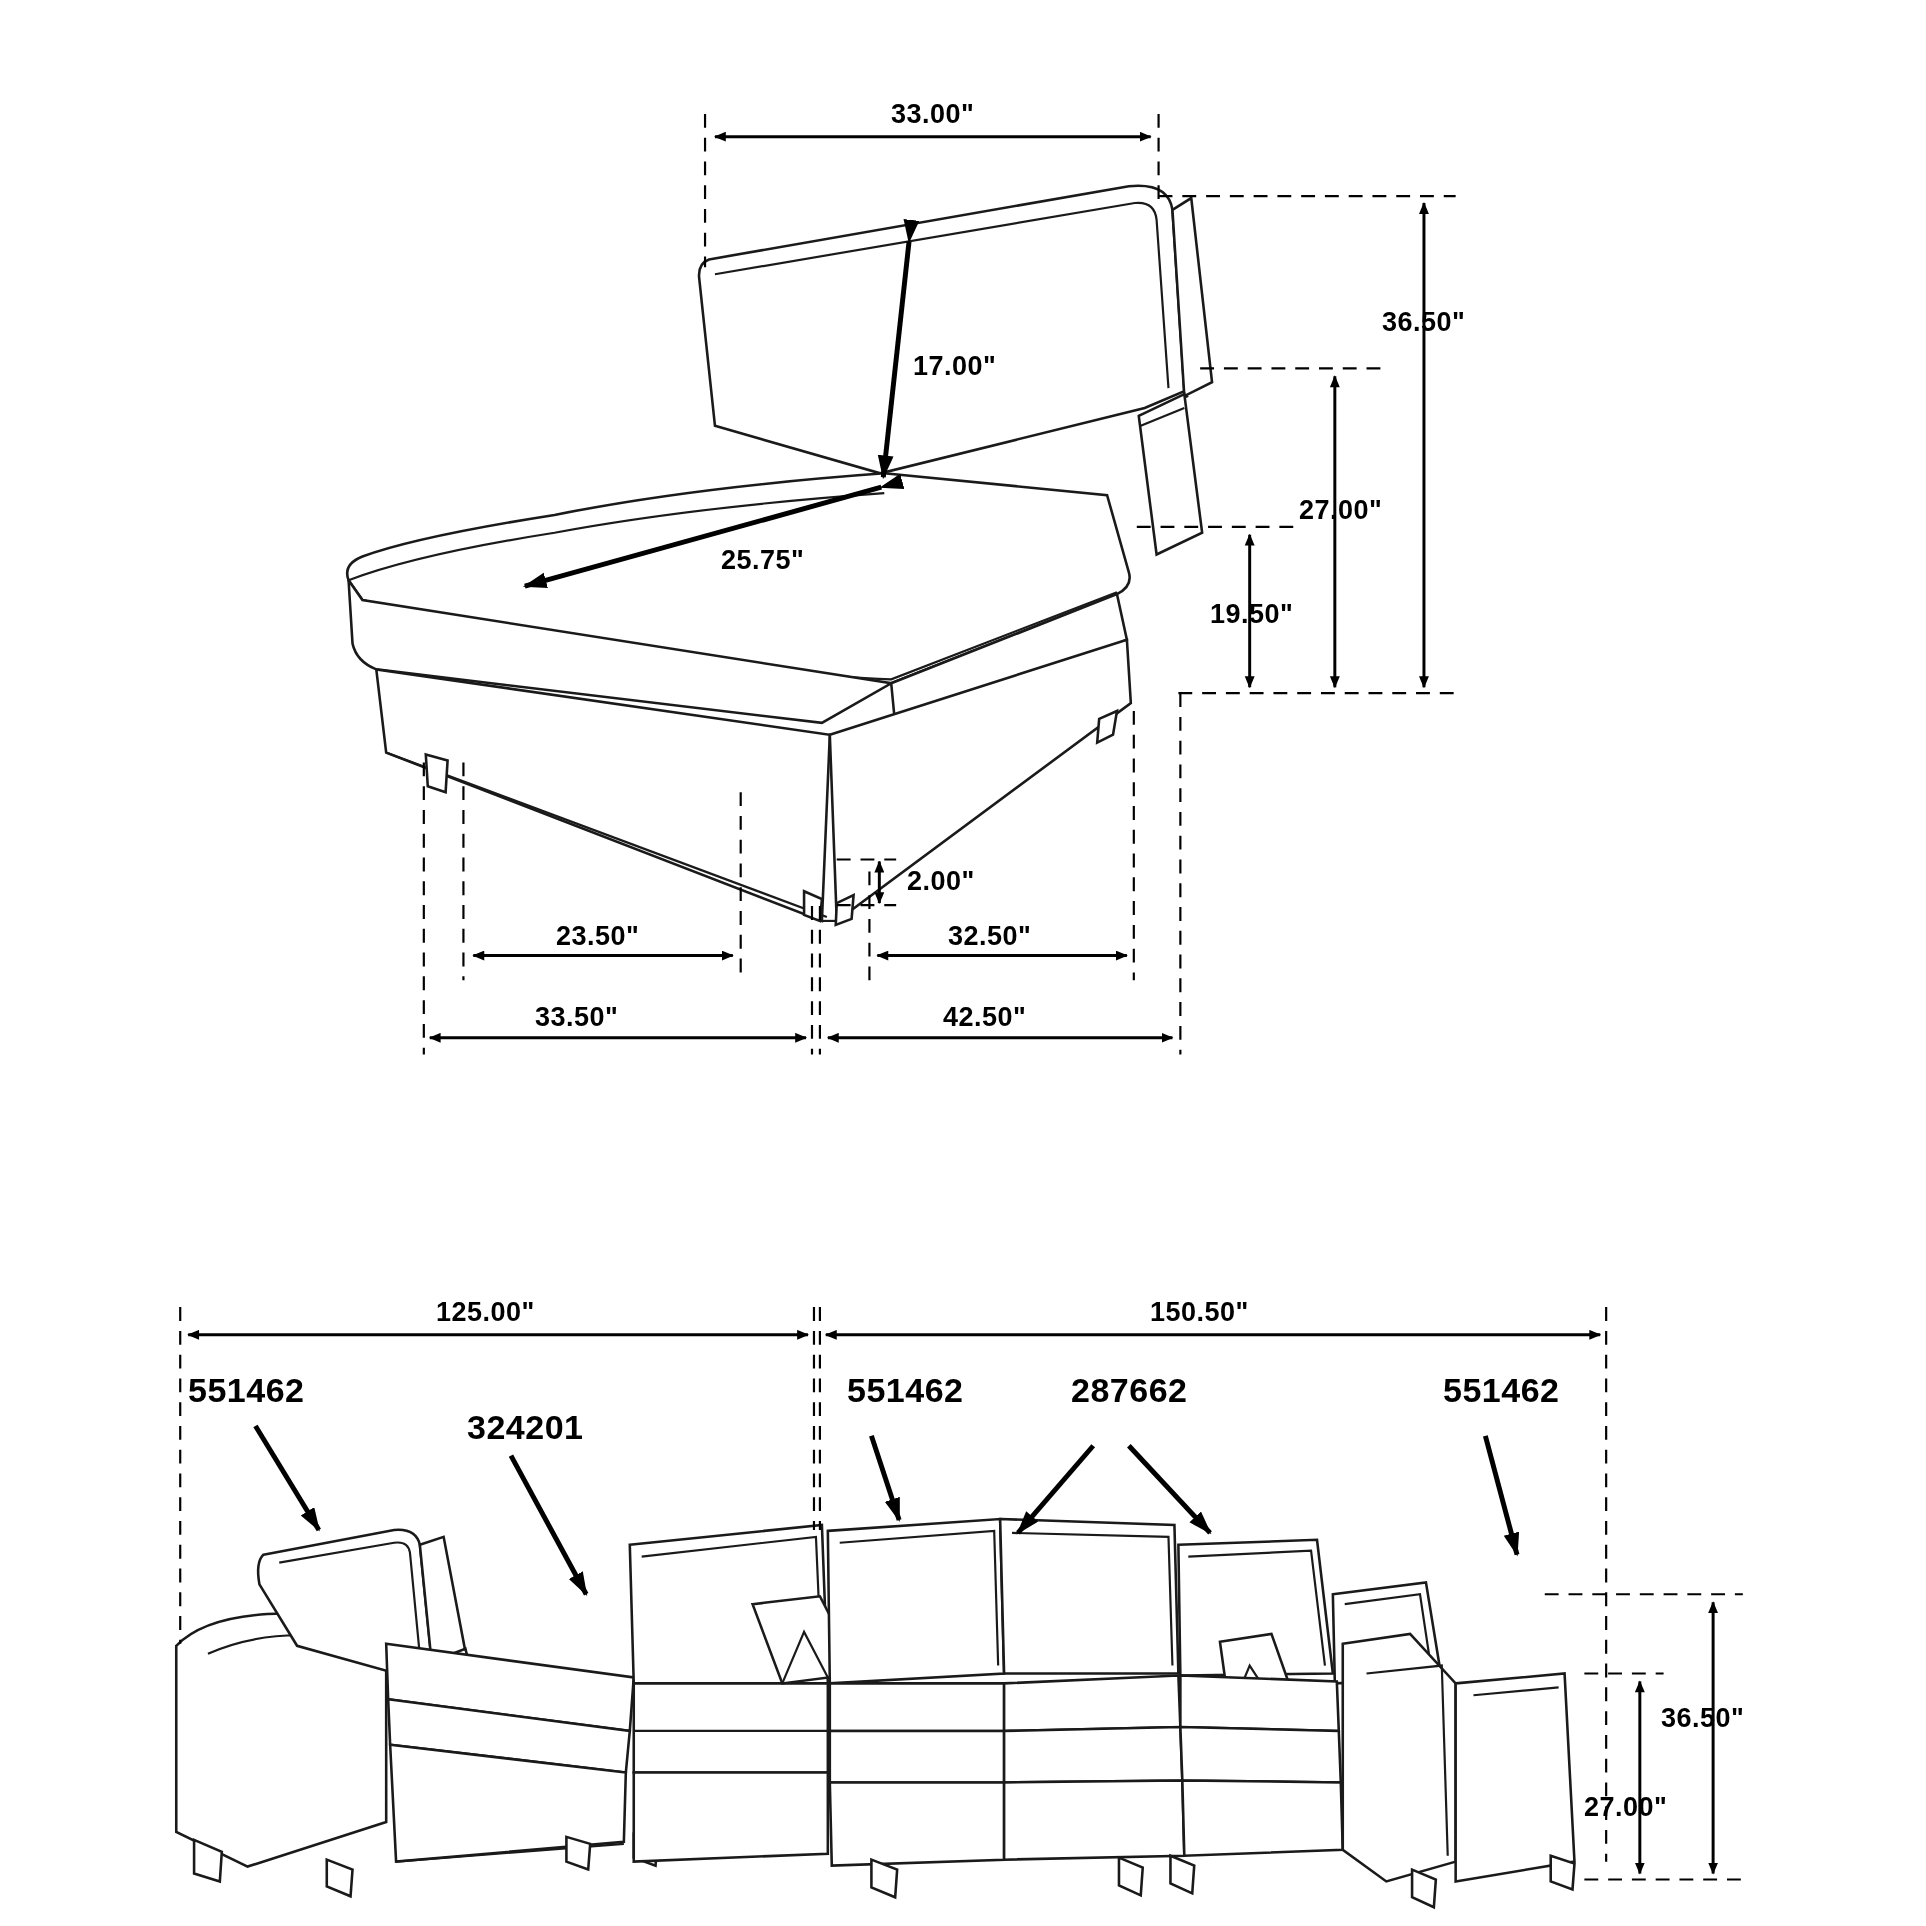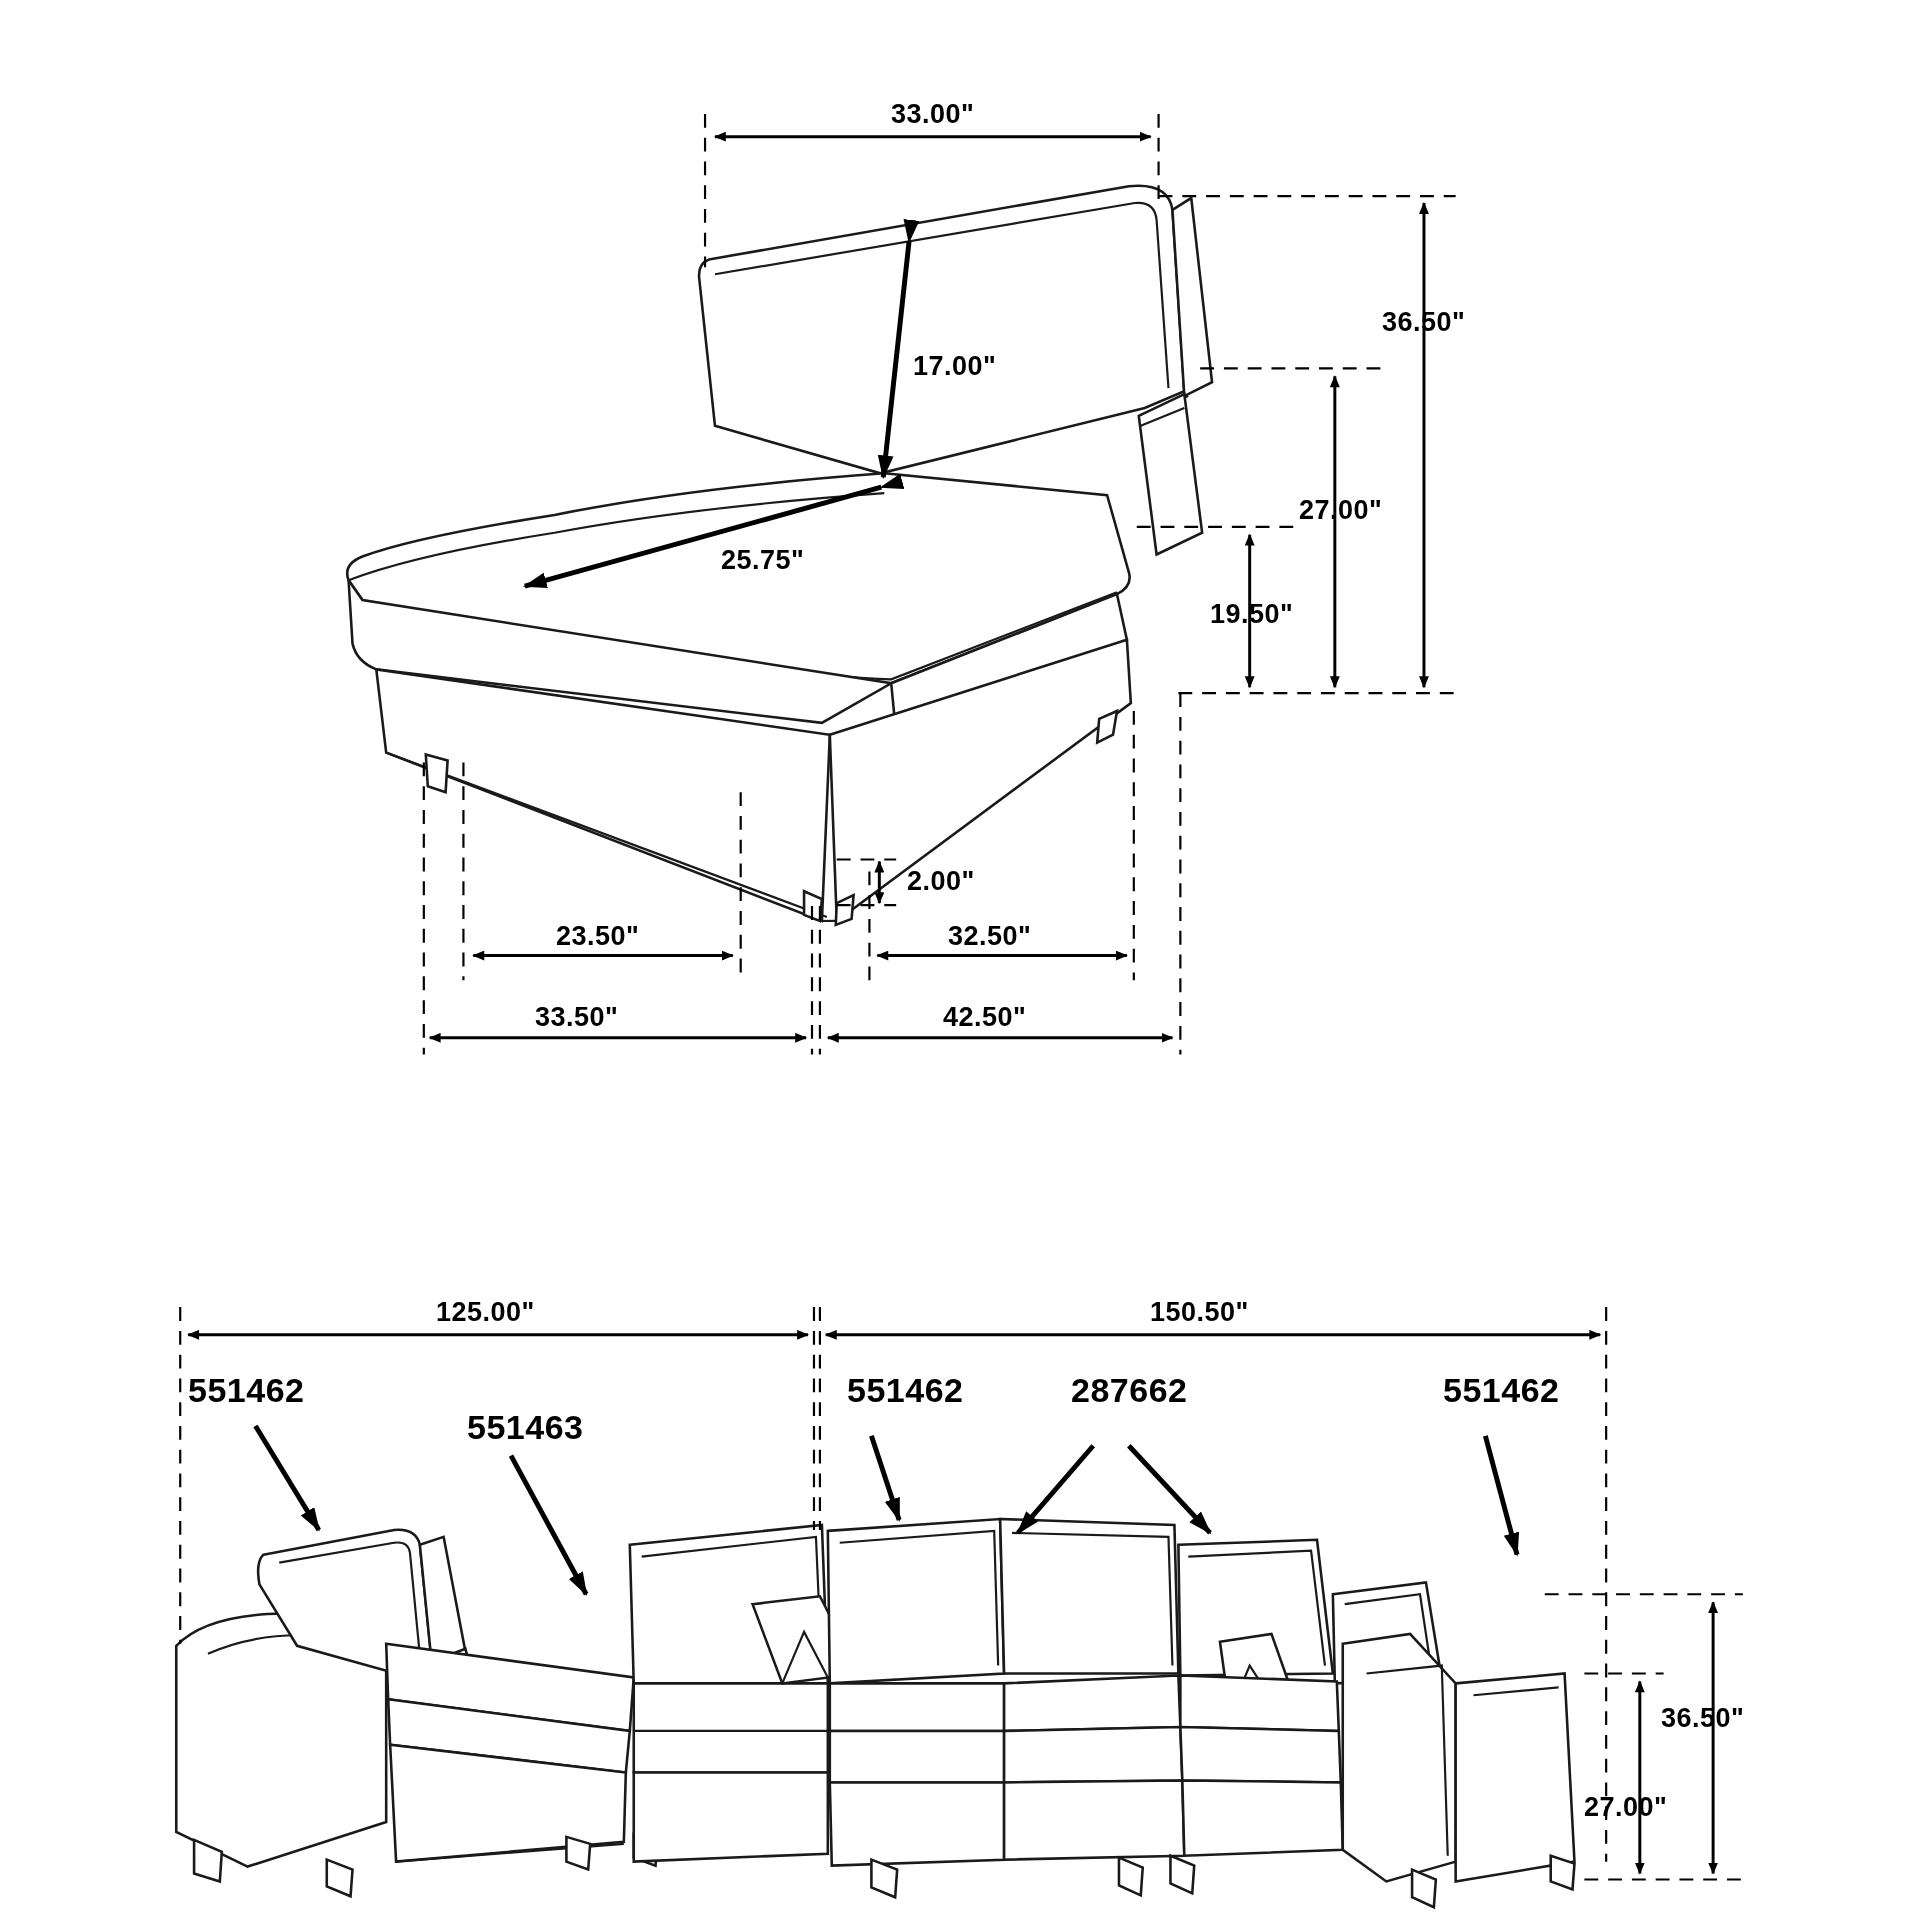--- a/index.html
+++ b/index.html
@@ -202,19 +202,19 @@
   <div class="dim" style="left:948px;top:921px;">32.50"</div>
   <div class="dim" style="left:535px;top:1002px;">33.50"</div>
   <div class="dim" style="left:943px;top:1002px;">42.50"</div>
 
   <div class="dim" style="left:436px;top:1297px;">125.00"</div>
   <div class="dim" style="left:1150px;top:1297px;">150.50"</div>
   <div class="dim" style="left:1661px;top:1703px;">36.50"</div>
   <div class="dim" style="left:1584px;top:1792px;">27.00"</div>
 
   <div class="code" style="left:188px;top:1371px;">551462</div>
-  <div class="code" style="left:467px;top:1408px;">551463</div>
+  <div class="code" style="left:467px;top:1408px;">324201</div>
   <div class="code" style="left:847px;top:1371px;">551462</div>
   <div class="code" style="left:1071px;top:1371px;">287662</div>
   <div class="code" style="left:1443px;top:1371px;">551462</div>
 
 </div>
 
 
 </body></html>

